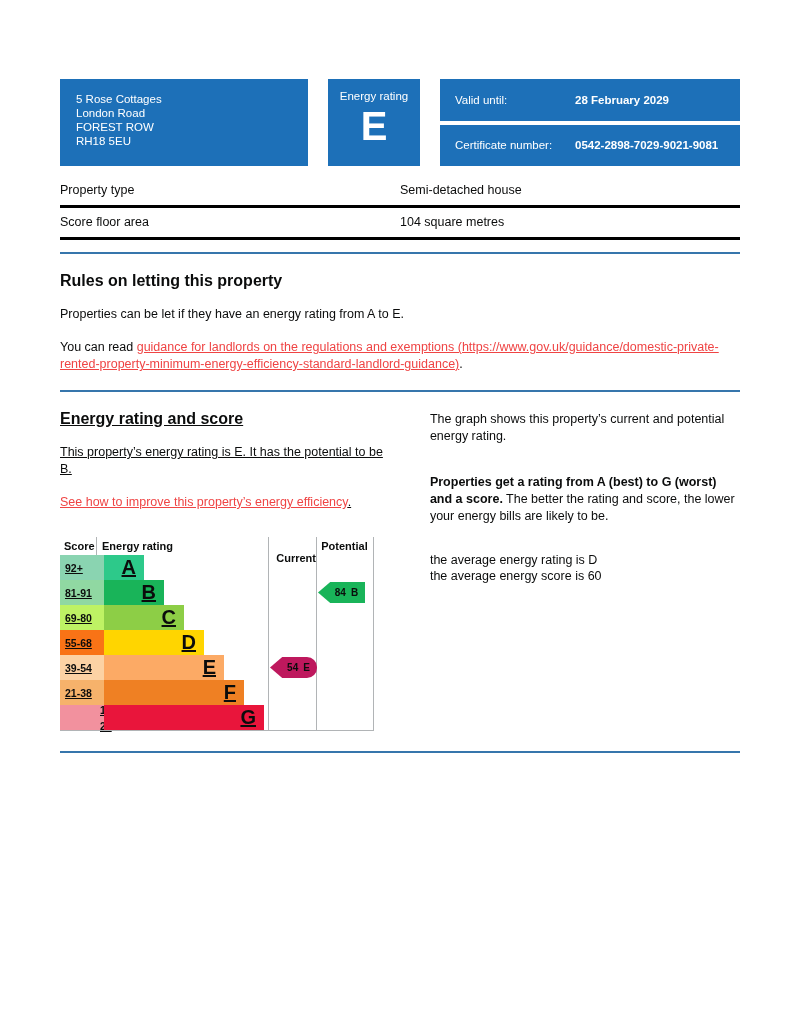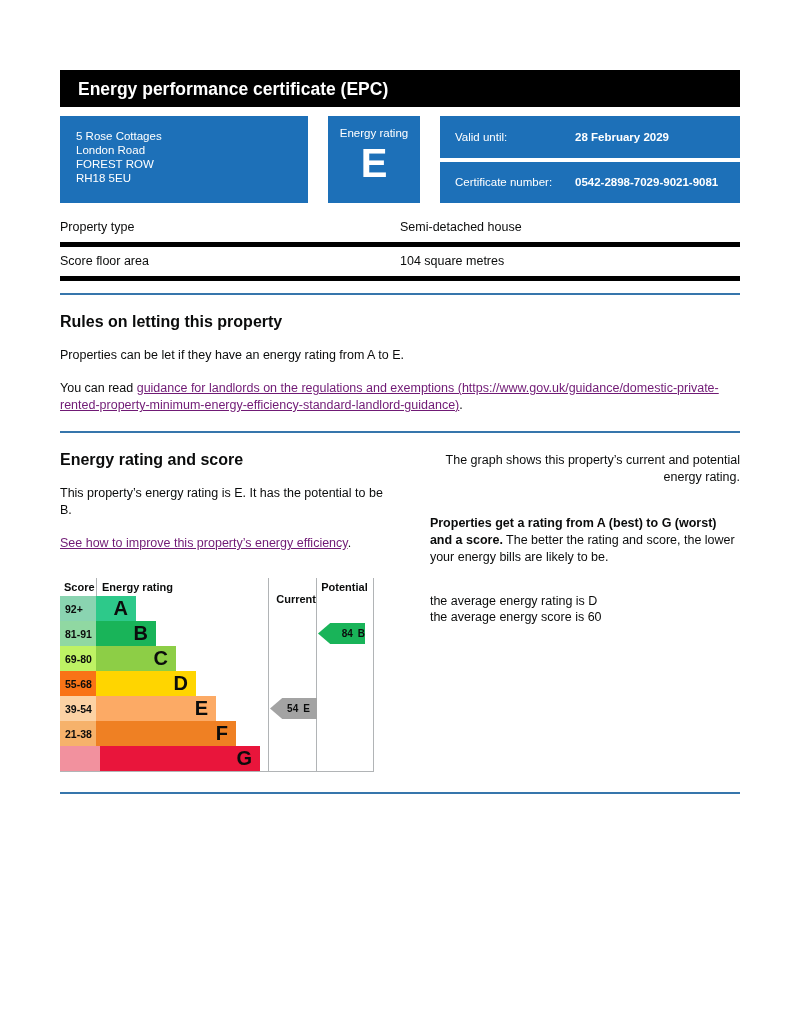--- a/index.html
+++ b/index.html
@@ -24,53 +24,53 @@
   .address-box { width:248px; padding:13px 0 0 16px; font-size:11.5px; line-height:14px; }
   .rating-box { width:92px; text-align:center; padding-top:9px; font-size:11.5px; }
   .rating-box .big-letter { font-size:40px; font-weight:bold; line-height:44px; display:block; }
   .validity { flex:1; display:flex; flex-direction:column; gap:4px; }
   .info-row { flex:1; display:flex; align-items:center; padding-left:15px; font-size:11.5px; }
   .info-row .lbl { width:120px; }
   .info-row .val { font-weight:bold; }
 
   
   .ptable { margin-top:10px; }
-  .prow { display:flex; padding:6px 0 7px 0; border-bottom:5px solid #000000; font-size:12.5px; }
+  .prow { display:flex; padding:6px 0 7px 0; border-bottom:3px solid #000000; font-size:12.5px; }
   .prow .plabel { width:340px; }
 
   .blue-rule { border:none; border-top:2px solid #3676ac; margin-top:12px; }
 
   h2 { font-size:16px; line-height:19px; font-weight:bold; margin-top:17px; }
 
   p { margin-top:16px; font-size:12.5px; line-height:17px; }
-  a { color:#701a75; text-decoration:underline; }
+  a { color:#ef4444; text-decoration:underline; }
 
   .rule-2 { margin-top:17px; }
 
   
   .columns { display:flex; margin-top:0; }
-  .col-left { width:330px; margin-right:44px; }
+  .col-left { width:330px; margin-right:44px;text-decoration:underline; }
   .col-right { width:314px; }
-  .col-right p.first { margin-top:19px;text-align:right; }
+  .col-right p.first { margin-top:19px; }
   .col-right p.gap { margin-top:29px; }
   .avg-lines { margin-top:27px; }
   .avg-lines div { font-size:12.5px; line-height:16px; }
   b { font-weight:bold; }
 
   
   .epc-chart { position:relative; width:314px; height:194px; margin-top:26px; }
   .epc-head { position:relative; height:18px; font-size:11px; font-weight:bold; }
   .epc-head .h-score { position:absolute; left:4px; top:1px; }
   .epc-head .h-rating { position:absolute; left:42px; top:1px; }
   .epc-head .h-current { position:absolute; left:208px; width:48px; top:13px; text-align:right; }
   .epc-head .h-potential { position:absolute; left:255px; width:59px; top:1px; text-align:center; }
   .epc-head .head-div { position:absolute; left:36px; top:0; width:1px; height:18px; background:#b1b4b6; }
   .epc-row { display:flex; height:25px; }
   .epc-score {
-    width:36px; font-size:10.5px; font-weight:bold;
+    width:44px; font-size:10.5px; font-weight:bold;
     display:flex; align-items:center; padding-left:5px;
   }
   .epc-band { display:flex; align-items:center; justify-content:flex-end; padding-right:8px; }
   .epc-band span { font-size:20px; font-weight:bold; line-height:25px; }
   .vline { position:absolute; top:0; width:1px; height:193px; background:#b1b4b6; }
   .vline.v1 { left:208px; } .vline.v2 { left:256px; } .vline.v3 { left:313px; }
   .hline { position:absolute; left:0; top:193px; width:314px; height:1px; background:#b1b4b6; }
   .arrow {
     position:absolute; width:47px; height:21px;
     clip-path:polygon(0 50%, 26% 0, 100% 0, 100% 100%, 26% 100%);
@@ -81,23 +81,20 @@
   .arrow.current { left:210px; top:120px; }
   .arrow.potential { left:258px; top:45px; }
 
   .bottom-rule { margin-top:20px; }
 </style>
 </head>
 <body>
 
 <div class="page">
 
-  <div class="titlebar">
-    <span>Energy performance certificate (EPC)</span>
-  </div>
 
   <div class="summary">
     <div class="bluebox address-box">
       <div>5 Rose Cottages</div>
       <div>London Road</div>
       <div>FOREST ROW</div>
       <div>RH18 5EU</div>
     </div>
     <div class="bluebox rating-box">
       <span>Energy rating</span>
@@ -191,25 +188,25 @@
               <div class="epc-score" style="background: rgb(242, 145, 158); padding-left: 40px;">1-20</div>
               <div class="epc-band" style="background: rgb(233, 21, 59); width: 160px;">
                 <span>G</span>
               </div>
             </div>
           </div>
         <div class="vline v1"></div>
         <div class="vline v2"></div>
         <div class="vline v3"></div>
         <div class="hline"></div>
-        <div class="arrow current" style="background: #a3a3a3;">
+        <div class="arrow current" style="background: #be185d; border-radius: 10px;">
           <span>54</span>
           <span>E</span>
         </div>
-        <div class="arrow potential" style="background: rgb(25, 180, 89); justify-content: flex-end;">
+        <div class="arrow potential" style="background: rgb(25, 180, 89);">
           <span>84</span>
           <span>B</span>
         </div>
       </div>
     </div>
 
     <div class="col-right">
       <p class="first">The graph shows this property’s current and potential energy rating.</p>
       <p class="gap"><b>Properties get a rating from A (best) to G (worst) and a score.</b><span> The better the rating and score, the lower your energy bills are likely to be.</span></p>
       <div class="avg-lines">

